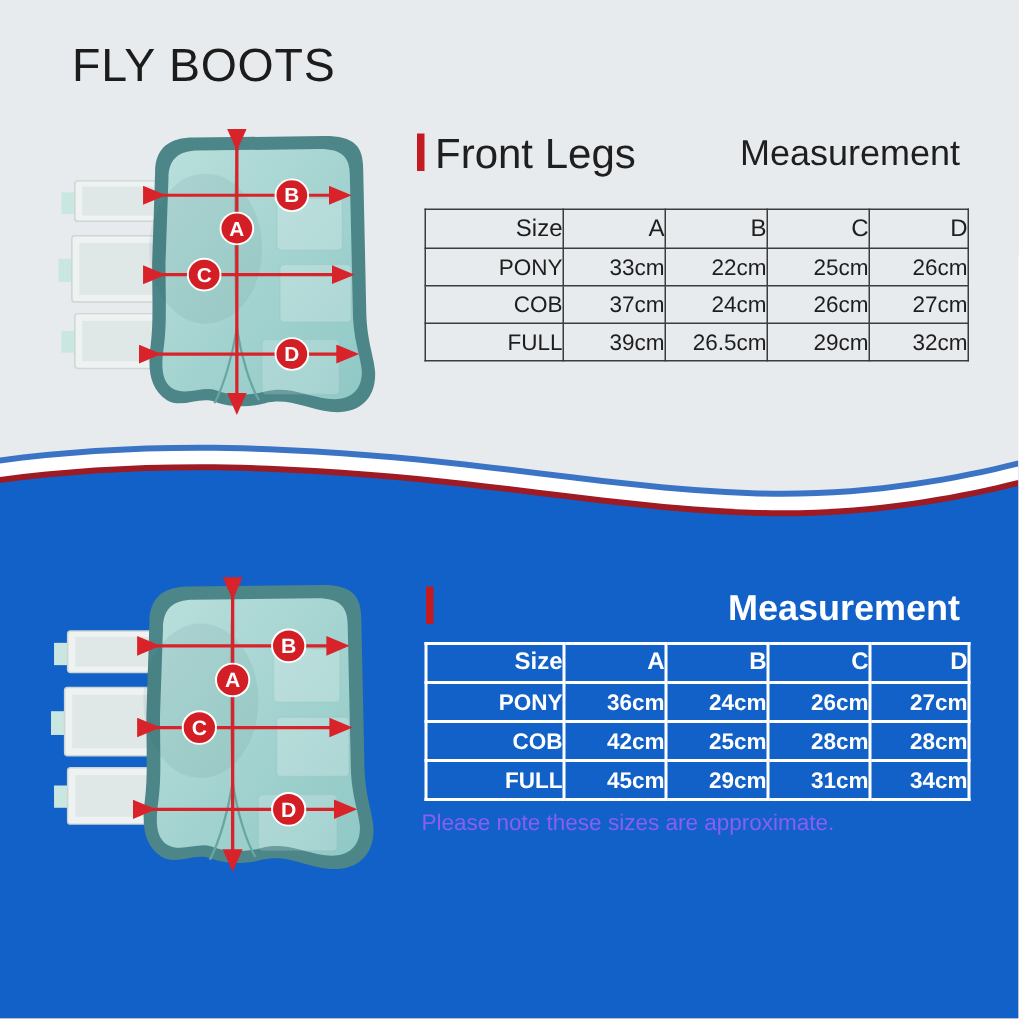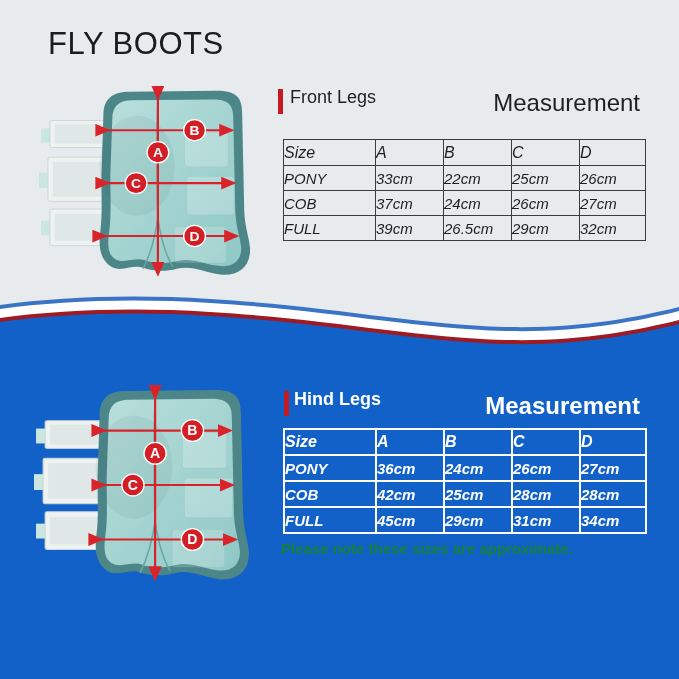--- a/index.html
+++ b/index.html
@@ -10,34 +10,34 @@
   }
   .bg-svg{position:absolute;left:0;top:0;z-index:0;}
   .layer{position:absolute;z-index:1;}
 
   .title{
     left:48px;top:26px;font-size:31px;color:#1c1c1c;
     font-weight:400;letter-spacing:.5px;
   }
 
   .redbar{width:5px;height:25px;background:#c41a22;}
-  .sec-heading{font-size:18px;color:#1f1f1f;font-weight:500;}
+  .sec-heading{font-size:28px;color:#1f1f1f;font-weight:500;}
   .sec-heading.white{color:#ffffff;font-weight:700;}
   .meas{width:192px;text-align:right;font-size:24px;color:#1f1f1f;font-weight:500;}
   .meas.white{color:#ffffff;font-weight:700;}
 
   table{border-collapse:collapse;table-layout:fixed;position:absolute;z-index:1;width:362px;}
-  th,td{text-align:left;padding:0;vertical-align:middle;font-style:italic;}
+  th,td{text-align:right;padding:0;vertical-align:middle;}
   .tbl-front th,.tbl-front td{border:1px solid #3c3c3c;color:#1e1e1e;font-weight:400;font-size:15px;height:24px;}
   .tbl-front th{font-size:16px;height:25px;}
   .tbl-hind th,.tbl-hind td{border:2px solid #ffffff;color:#ffffff;font-weight:700;font-size:15px;height:24px;}
   .tbl-hind th{height:24px;font-size:16px;}
 
   .note{font-size:14.5px;color:#1f1f1f;}
-  .note.white{color:#15803d;font-weight:700;font-size:15px;}
+  .note.white{color:#8b5cf6;font-weight:400;font-size:15px;}
 
   .boot-letter{font:700 14px "Liberation Sans",sans-serif;fill:#ffffff;}
 </style>
 </head>
 <body>
 
 <div class="canvas">
 
   <svg class="bg-svg" width="679" height="679" viewBox="0 0 679 679">
     <path fill="#3b74c5" d="M0,305 C60,297 130,294 210,299 C330,306 410,324 505,327 C575,329 635,318 679,307 L679,679 L0,679 Z"></path>
@@ -150,21 +150,20 @@
     </tr>
   </tbody>
     </table>
 
 
   <svg class="layer" style="left:33px;top:383px" width="222" height="210" viewBox="0 0 220 212" preserveAspectRatio="none">
     <use href="#boot-sym"></use>
   </svg>
 
   <div class="layer redbar" style="left:284px;top:391px"></div>
-  <div class="layer sec-heading white" style="left:294px;top:389px">Hind Legs</div>
   <div class="layer meas white" style="left:448px;top:392px">Measurement</div>
 
   <table class="tbl-hind" style="left:283px;top:428px">
     <colgroup>
         <col style="width:92px">
         <col style="width:68px">
         <col style="width:68px">
         <col style="width:68px">
         <col style="width:66px">
       </colgroup>

